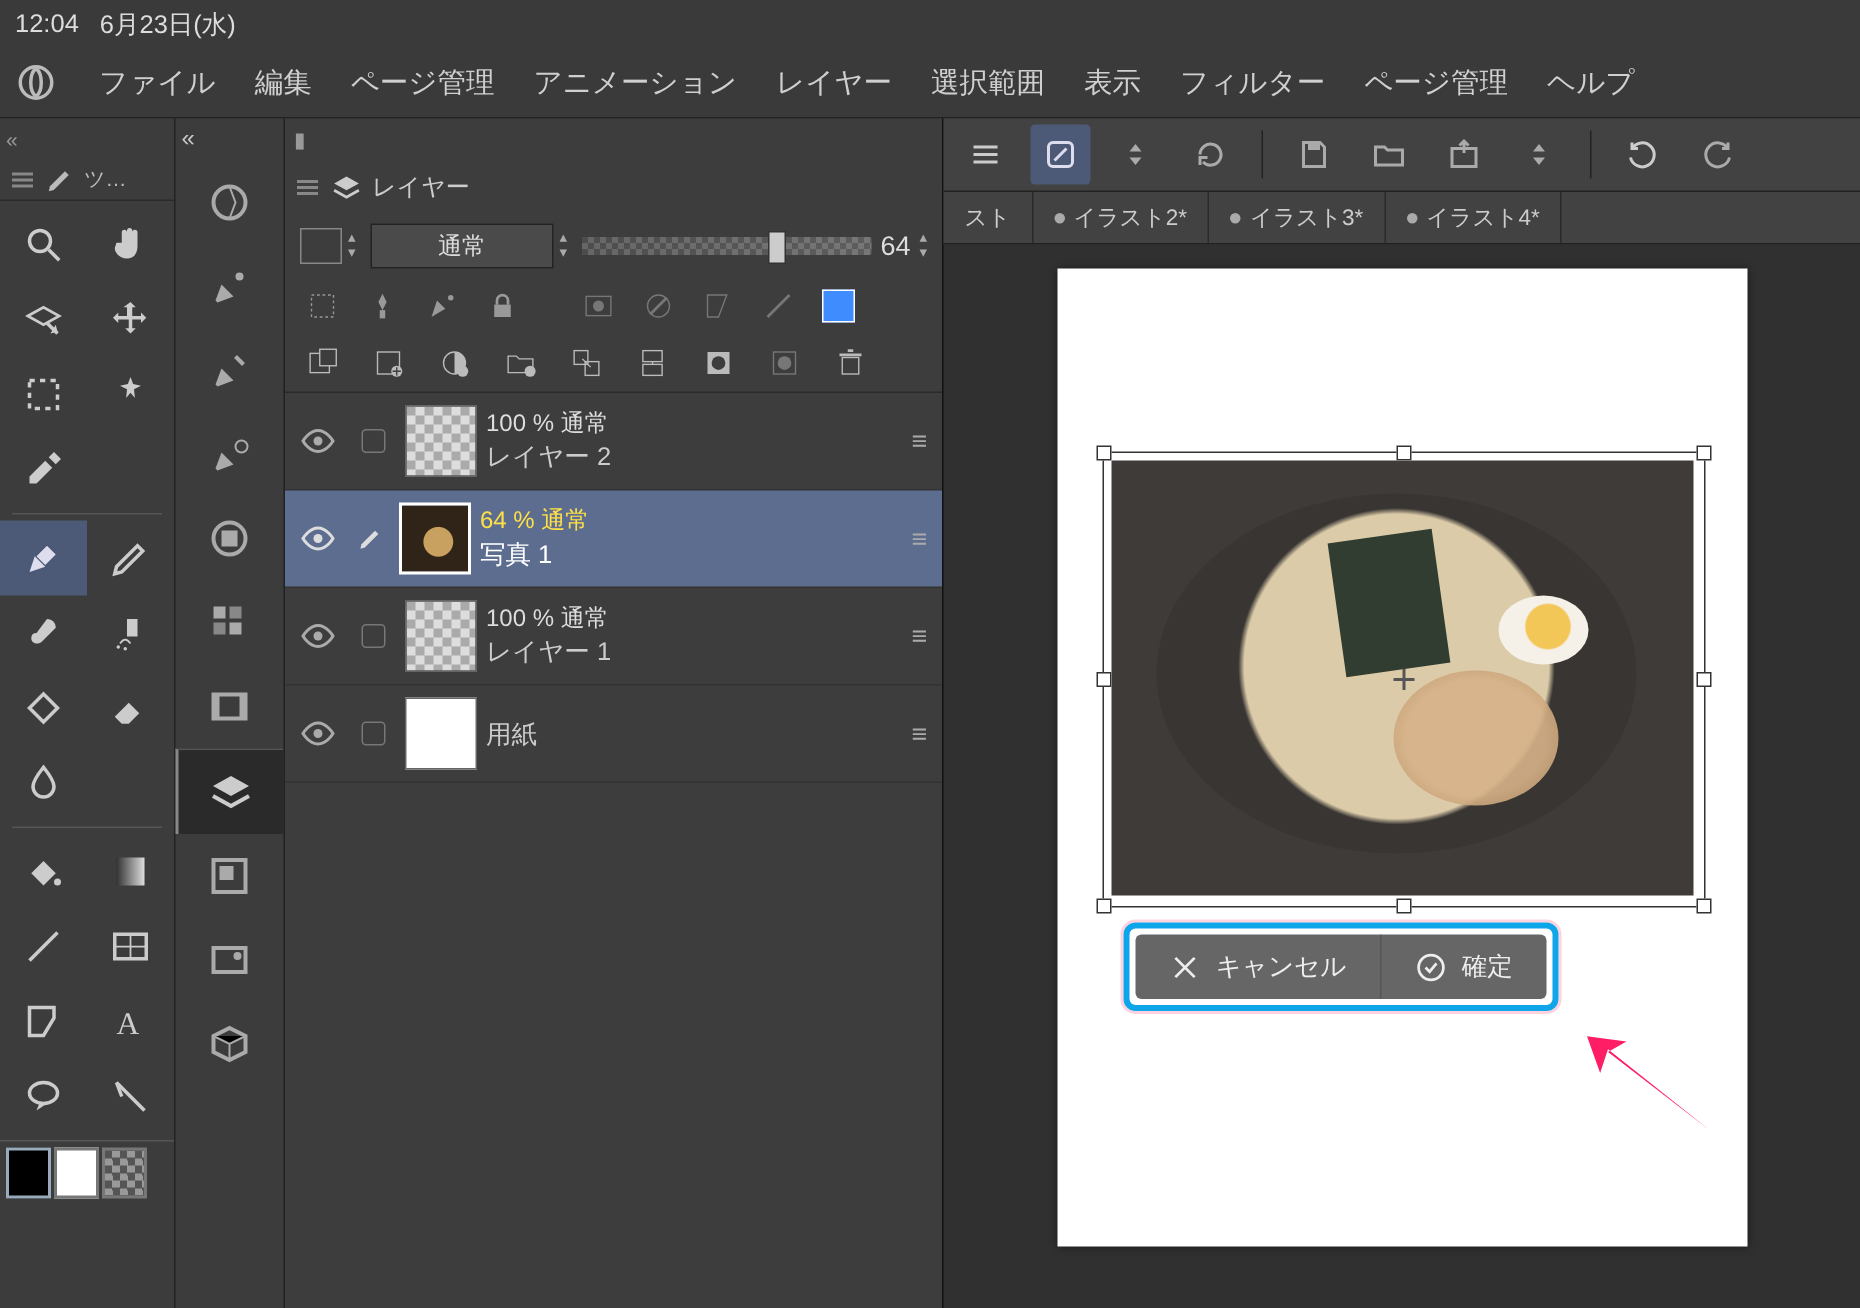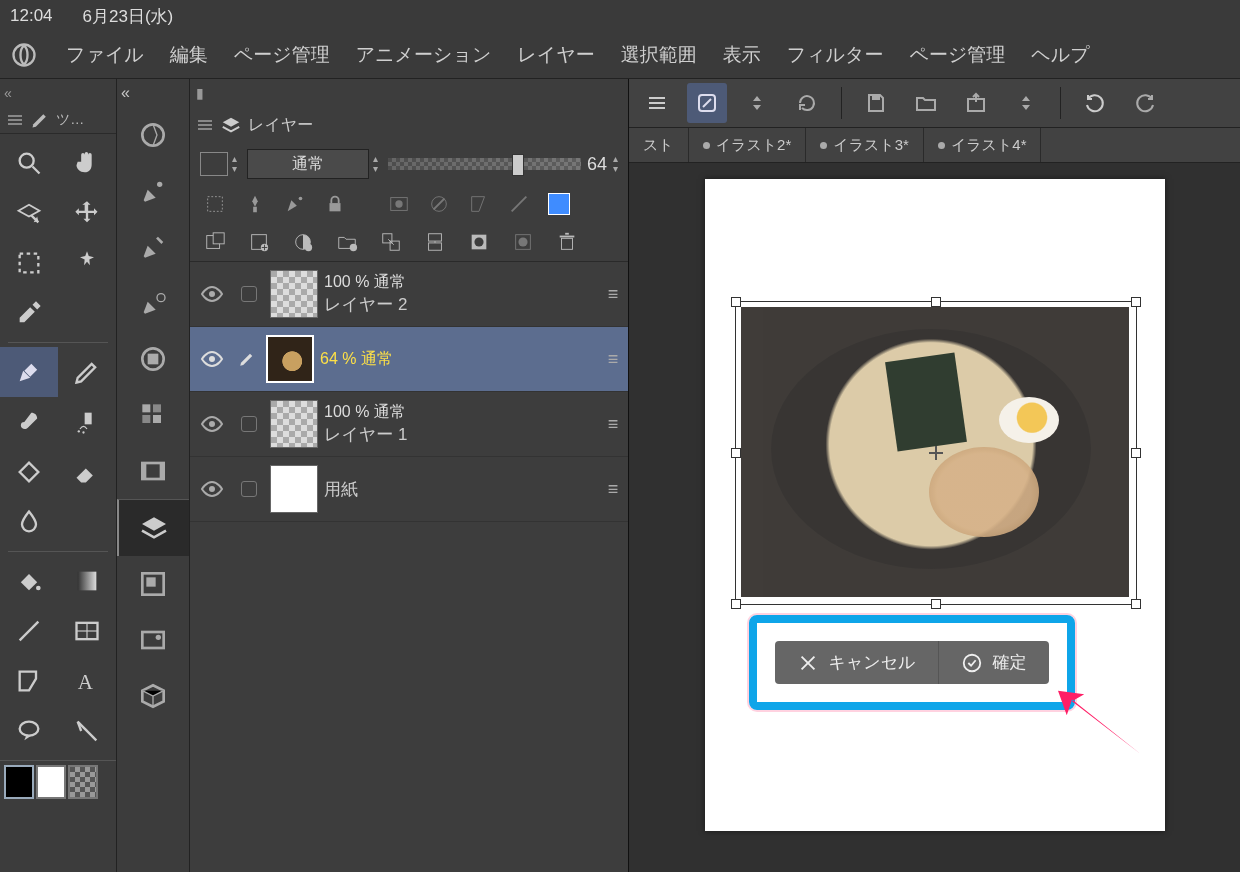--- a/index.html
+++ b/index.html
@@ -1,17 +1,17 @@
 <!DOCTYPE html>
 <html><head>
 <meta charset="utf-8">
 <style>
   html,body{margin:0;padding:0;width:1240px;height:872px;background:#2f2f2f;font-family:"Hiragino Sans","Meiryo",sans-serif;color:#c8c8c8;overflow:hidden;}
   .statusbar{height:32px;background:#3a3a3a;display:flex;align-items:center;padding:0 10px;font-size:17px;color:#ddd;}
-  .statusbar .date{margin-left:30px;}
+  .statusbar .date{margin-left:14px;}
   .menubar{height:46px;background:#3a3a3a;display:flex;align-items:center;padding:0 10px;border-bottom:1px solid #222;}
   .logo{width:28px;height:28px;margin-right:28px;}
   .menubar .menu{display:flex;gap:26px;font-size:19px;color:#cfcfcf;white-space:nowrap;}
   .menubar .menu span{cursor:default;}
   .workspace{display:flex;height:calc(872px - 32px - 46px);}
   
   .dock-left{width:116px;background:#3c3c3c;display:flex;flex-direction:column;}
   .dock-handle{height:28px;display:flex;align-items:center;justify-content:flex-start;padding-left:4px;}
   .dock-handle .chev{color:#999;font-size:14px;}
   .tool-tab{height:26px;display:flex;align-items:center;border-bottom:1px solid #2a2a2a;margin-bottom:4px;}
@@ -100,21 +100,21 @@
   .photo-img .nori{position:absolute;left:150px;top:50px;width:70px;height:90px;background:#0d1c0c;transform:rotate(-8deg);}
   .photo-img .egg{position:absolute;right:70px;top:90px;width:60px;height:46px;border-radius:50%;background:radial-gradient(circle at 55% 45%,#f2be3a 0 35%,#f4efe6 38% 100%);}
   .photo-img .chashu{position:absolute;right:90px;bottom:60px;width:110px;height:90px;border-radius:50%;background:radial-gradient(ellipse at 50% 50%,#d0a574 0 60%,#a57844 100%);opacity:.9;}
   .bbox{position:absolute;border:1px solid #333;}
   .handle{position:absolute;width:10px;height:10px;background:#fff;border:1px solid #333;box-sizing:border-box;}
   .cross{position:absolute;width:14px;height:14px;}
   .cross::before,.cross::after{content:"";position:absolute;background:#555;}
   .cross::before{left:6px;top:0;width:2px;height:14px;}
   .cross::after{top:6px;left:0;height:2px;width:14px;}
   
-  .confirm-hl{position:absolute;border:8px solid #0ea5e9;border-radius:8px;padding:18px;box-shadow:0 0 0 2px rgba(255,30,102,.2);text-align:right;}
+  .confirm-hl{position:absolute;border:4px solid #0ea5e9;border-radius:8px;padding:4px;box-shadow:0 0 0 2px rgba(255,30,102,.2);text-align:right;}
   .confirm{display:flex;background:#666;border-radius:4px;overflow:hidden;}
   .cbtn{display:flex;align-items:center;gap:10px;padding:10px 22px;font-size:17px;color:#eee;}
   .cbtn+.cbtn{border-left:1px solid #555;}
   .cbtn svg{width:22px;height:22px;}
   .arrow{position:absolute;width:90px;height:70px;}
   .arrow svg{width:100%;height:100%;}
   .eye-icon{width:24px;height:24px;}
 </style>
 </head>
 <body>
@@ -564,20 +564,21 @@
             </svg>
           </div>
         <div class="ed">
             <svg width="18" height="18" viewBox="0 0 24 24">
               <path d="M3 21l4-1L19 8l-3-3L4 17z" fill="#ddd"></path>
             </svg>
           </div>
         <div class="thumb photo"></div>
         <div class="info">
           <div class="op"><span class="sicon" style="border-color:#ccc;background:linear-gradient(135deg,#ccc 50%,transparent 50%);"></span><span>64 % 通常</span></div>
+          <div class="nm">写真 1</div>
         </div>
         <div class="more">≡</div>
       </div>
 
       <div class="lrow">
         <div class="vis">
             <svg class="eye-icon" viewBox="0 0 24 24">
               <path d="M2 12s4-7 10-7 10 7 10 7-4 7-10 7S2 12 2 12z" fill="none" stroke="#aaa" stroke-width="2"></path>
               <circle cx="12" cy="12" r="3" fill="#aaa"></circle>
             </svg>

